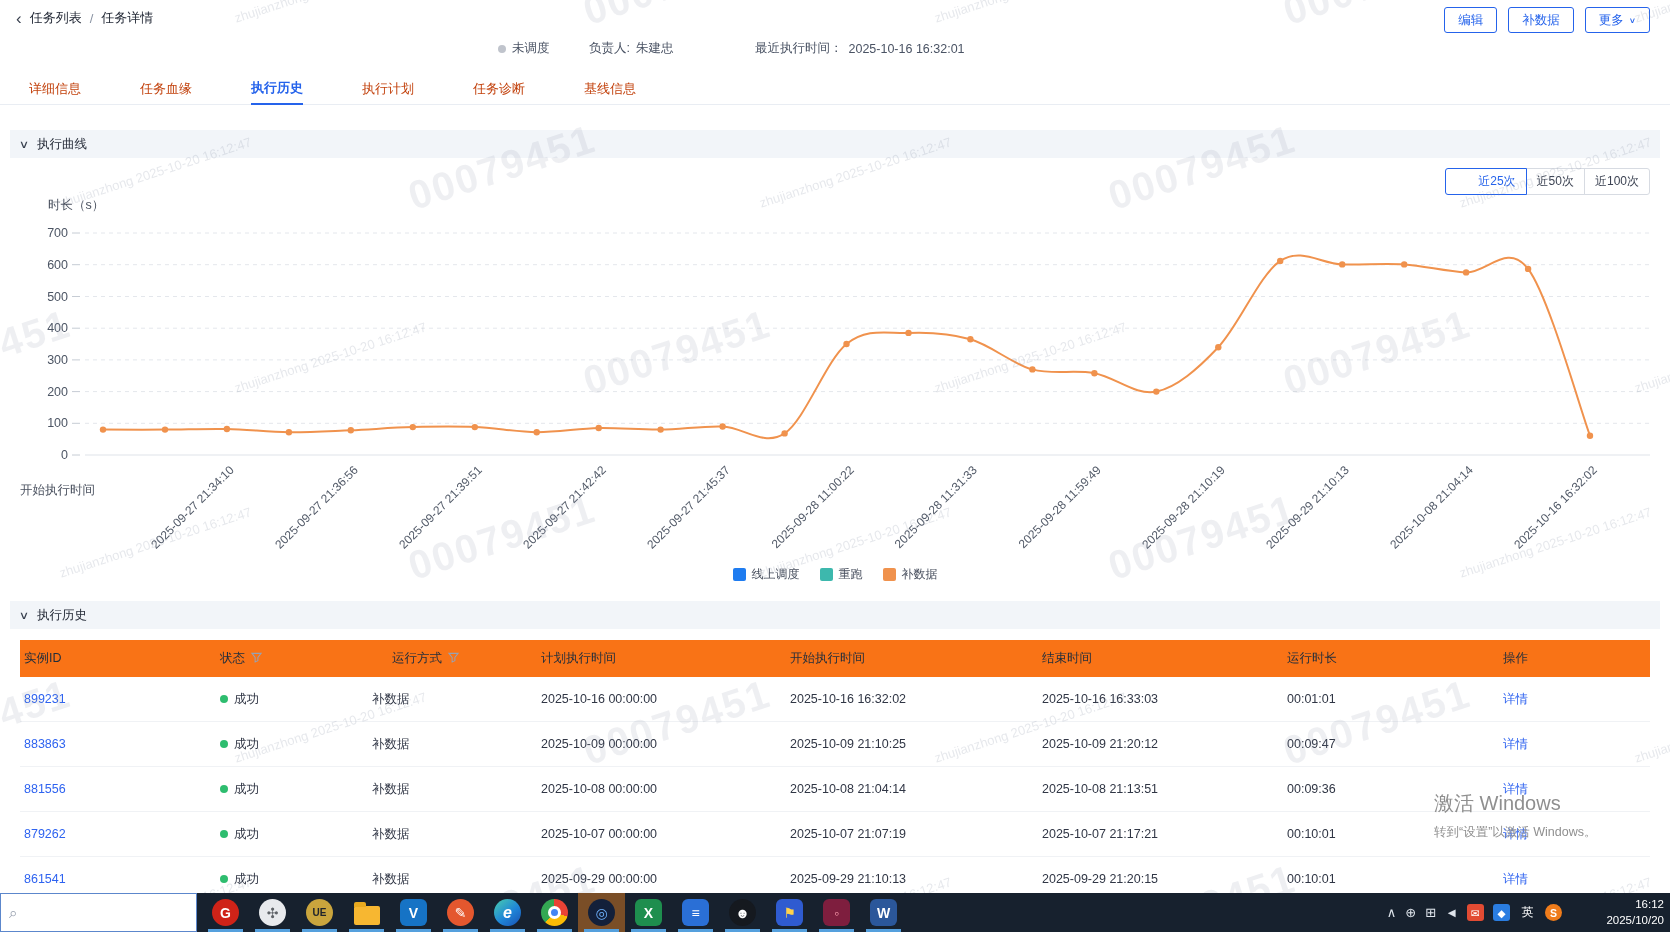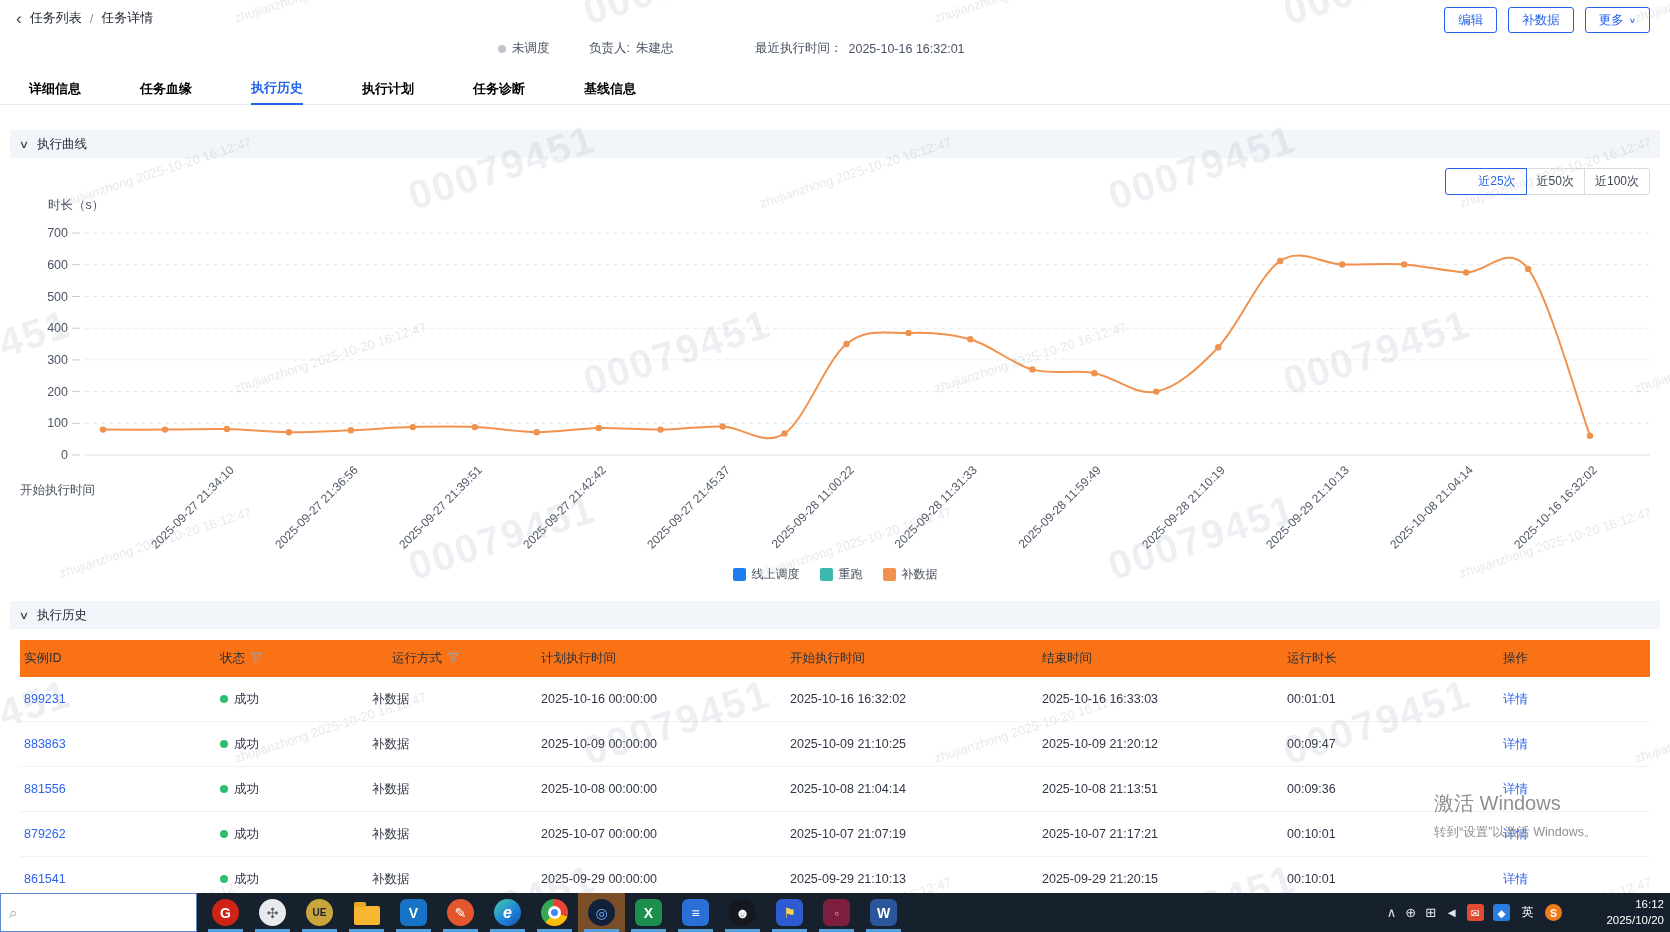--- a/index.html
+++ b/index.html
@@ -22,21 +22,21 @@
   .meta-row .m{position:absolute;top:0;display:flex;align-items:center;gap:6px;white-space:nowrap;}
   .m-name{left:20px;}
   .m-status{left:498px;}
   .m-owner{left:589px;}
   .m-last{left:755px;}
   .dot{width:8px;height:8px;border-radius:50%;display:inline-block;}
 
   
   .tabs-row{position:absolute;top:72px;left:0;right:0;height:33px;border-bottom:1px solid #e9edf3;
             display:flex;gap:59px;padding-left:29px;font-size:13px;box-sizing:border-box;}
-  .tab{height:33px;display:flex;align-items:center;color:#000000;cursor:pointer;box-sizing:border-box;font-weight:bold;}
+  .tab{height:33px;display:flex;align-items:center;color:#c2410c;cursor:pointer;box-sizing:border-box;}
   .tab.active{color:#2563eb;font-weight:700;border-bottom:2px solid #2563eb;}
 
   
   .sec-bar{position:absolute;left:10px;right:10px;height:28px;background:#f2f5f9;display:flex;align-items:center;
            gap:9px;padding-left:10px;font-size:12.5px;color:#252b38;font-weight:500;box-sizing:border-box;}
   .sec-chevron{font-size:11px;color:#39414f;transform:scaleX(1.3);}
   #curveBar{top:130px;}
   #histBar{top:601px;}
 
   

